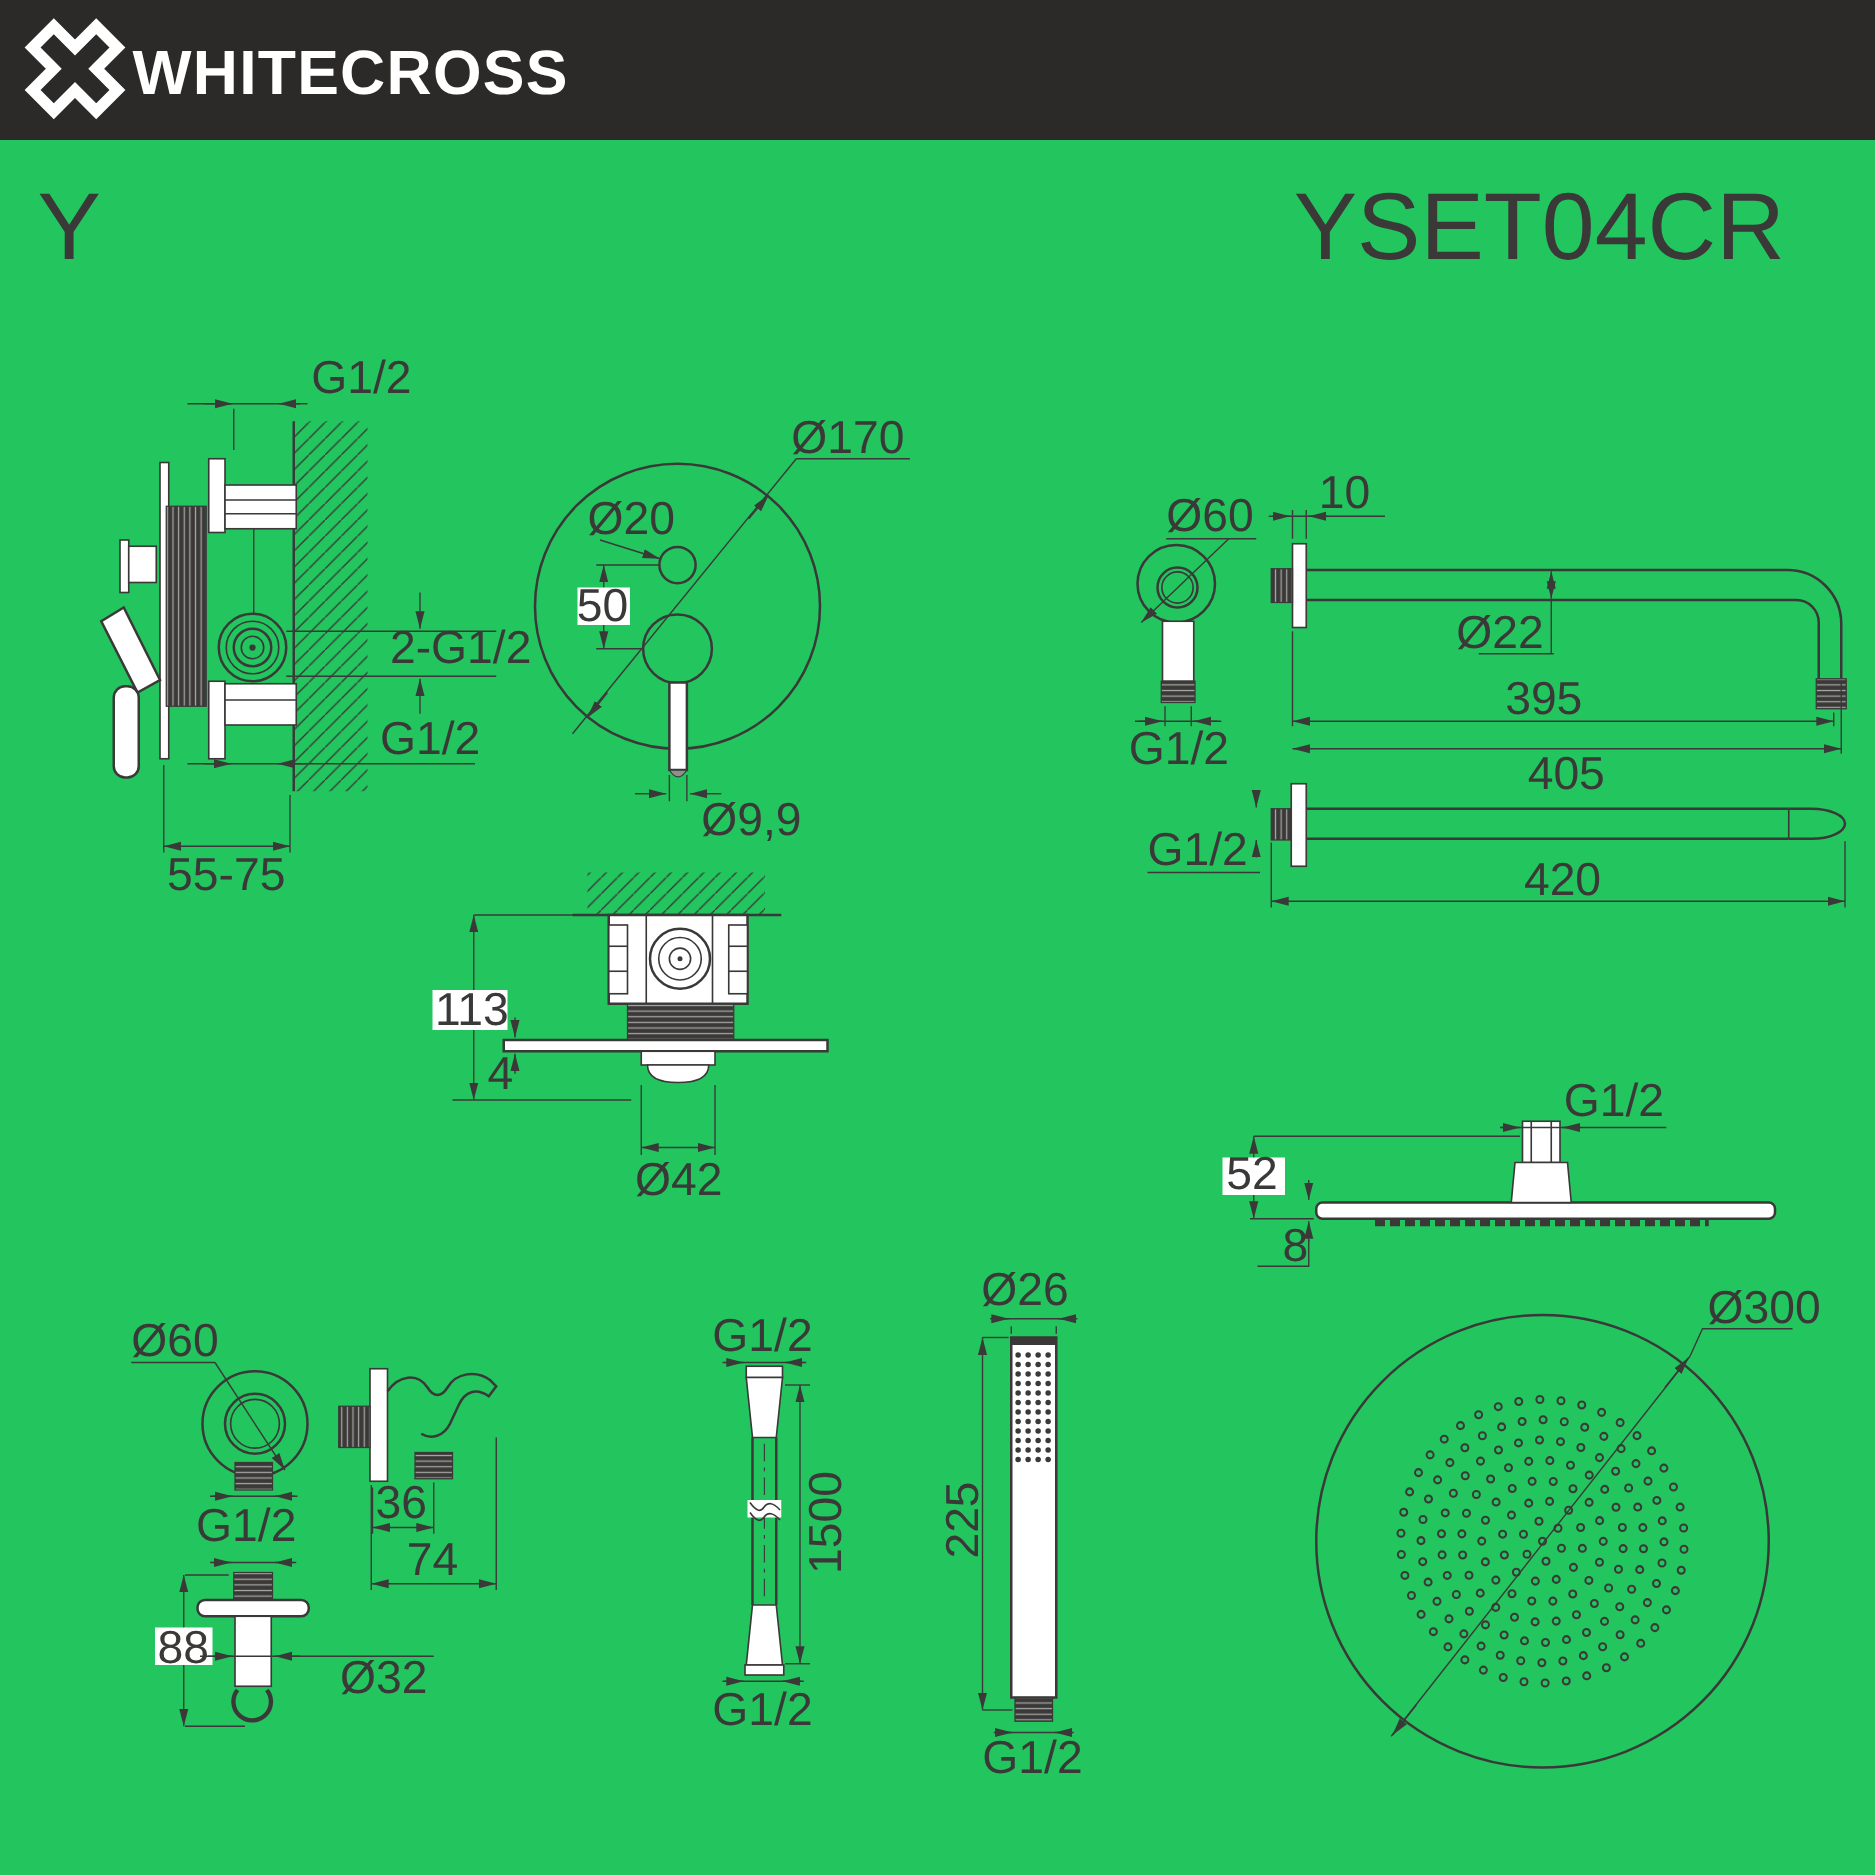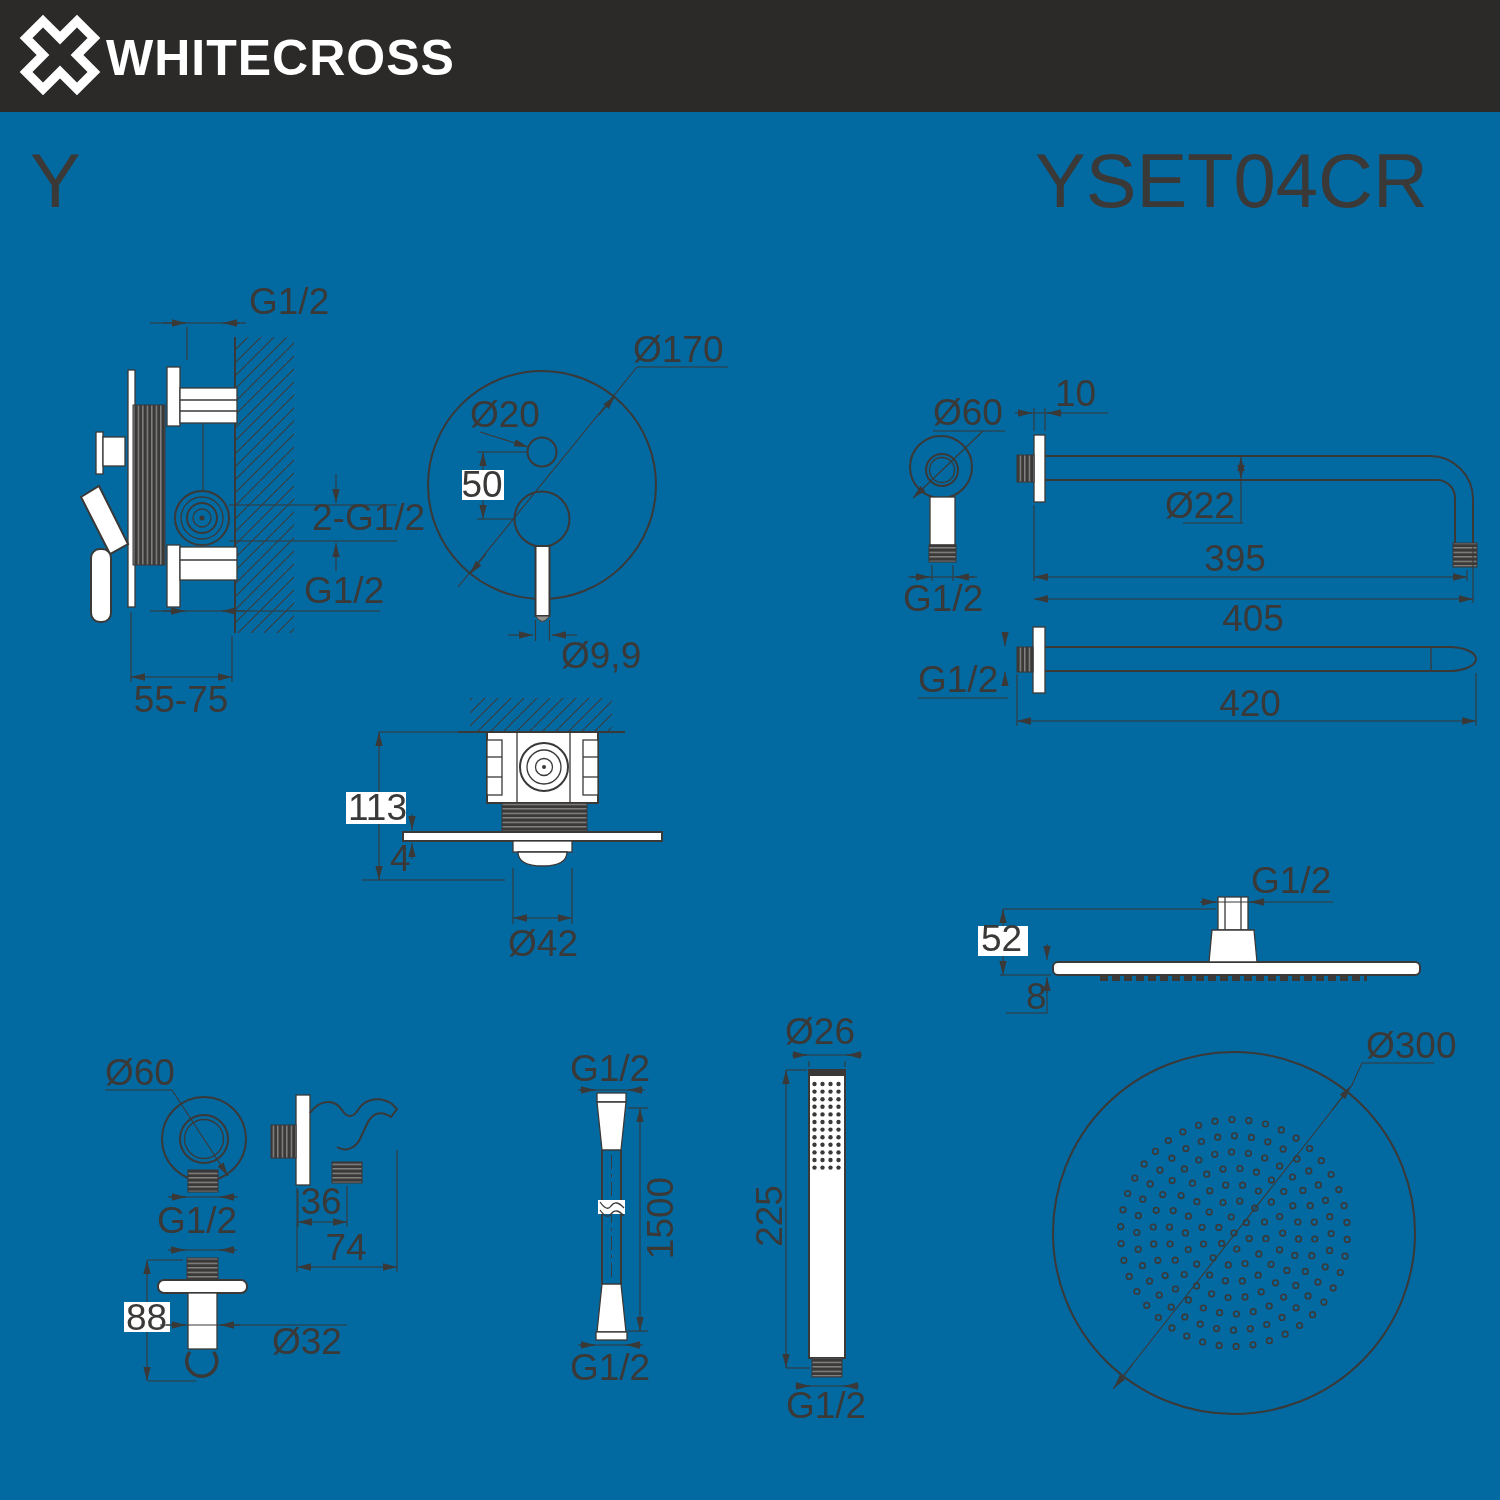--- a/index.html
+++ b/index.html
@@ -1,17 +1,17 @@
 <!DOCTYPE html>
 <html><head>
 <meta charset="utf-8">
 <style>
   :root{ --ink:#3a3938; --hdr:#2b2a29; }
   html,body{margin:0;padding:0;background:#fff;}
-  #stage{position:relative;width:1500px;height:1500px;background:#0369a1;overflow:hidden;}
+  #stage{position:relative;width:1500px;height:1500px;background:#22c55e;overflow:hidden;}
   svg{position:absolute;left:0;top:0;}
   text{font-family:"Liberation Sans", sans-serif; fill:var(--ink);}
   .t{font-size:37px;}
   .ttl{font-size:76px;}
   .brand{font-size:50px;font-weight:600;fill:#ffffff;letter-spacing:1px;}
   .o2{fill:none;stroke:var(--ink);stroke-width:2;}
   .o1{fill:none;stroke:var(--ink);stroke-width:1.3;}
   .dim{fill:none;stroke:var(--ink);stroke-width:1.1;}
   .wf{fill:#fff;stroke:var(--ink);stroke-width:2;}
   .wf1{fill:#fff;stroke:var(--ink);stroke-width:1.3;}

